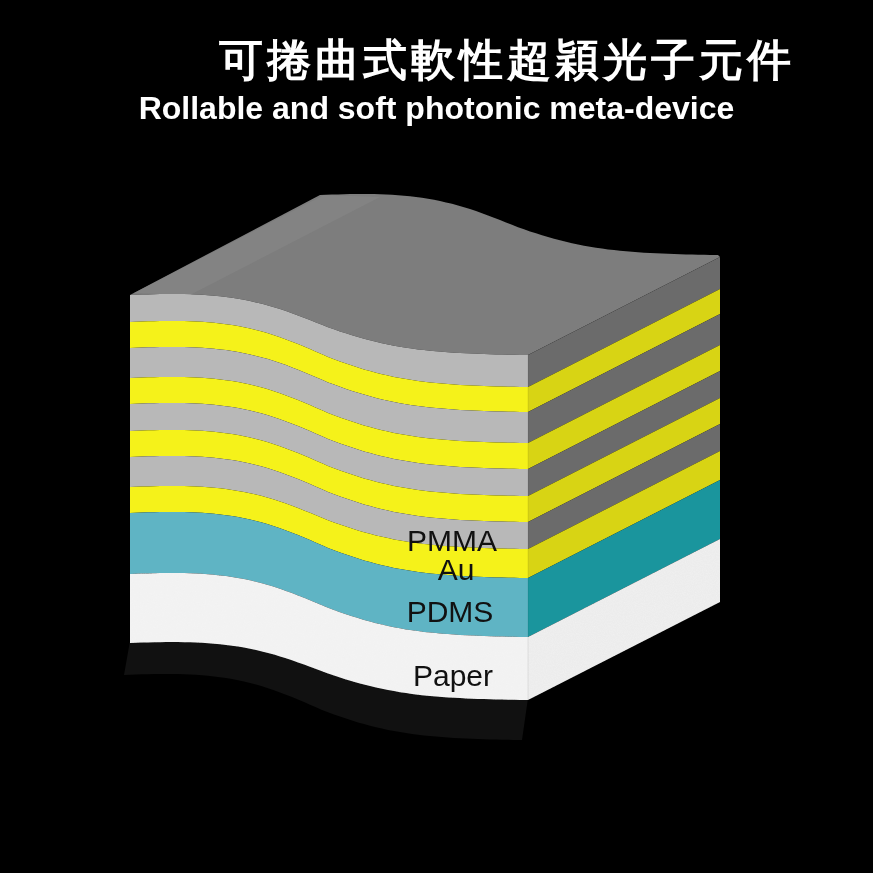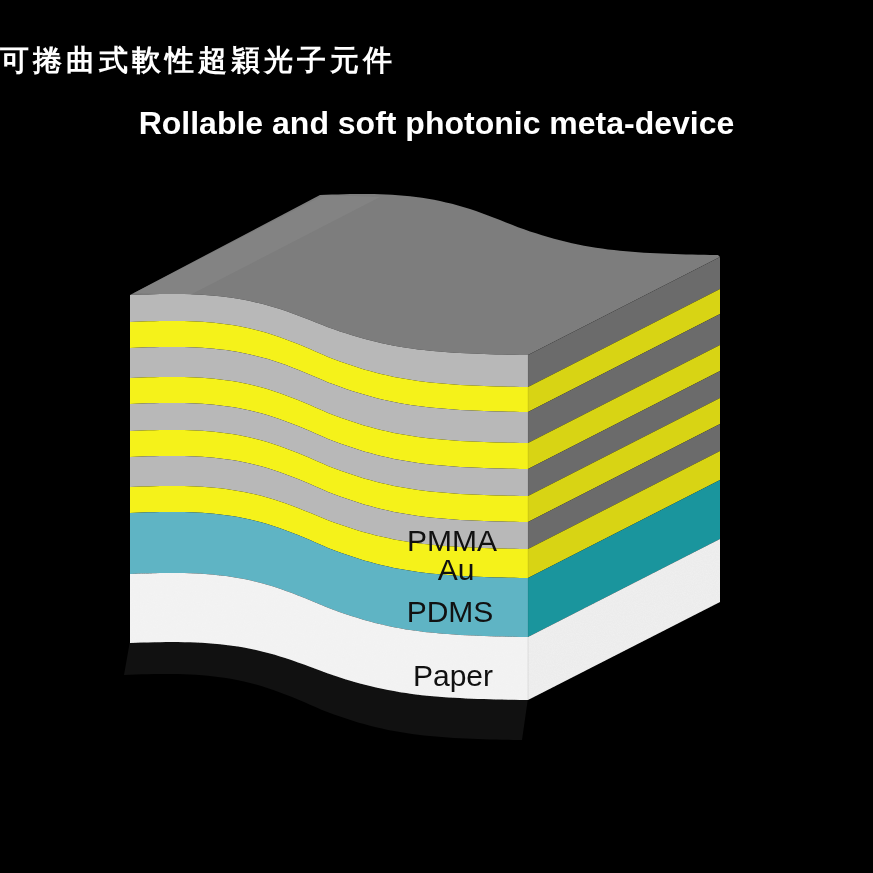--- a/index.html
+++ b/index.html
@@ -1,25 +1,25 @@
 <!DOCTYPE html>
 <html><head>
 <meta charset="utf-8">
 <style>
   html, body { margin: 0; padding: 0; background: #000; }
   body { width: 873px; height: 873px; position: relative; overflow: hidden; }
   .title-zh {
-    position: absolute; left: 0; top: 30px; width: 795px; text-align: left;
+    position: absolute; left: 0; top: 30px; width: 795px; text-align: right;
     color: #fff; font-family: "DejaVu Serif", serif; font-weight: bold;
-    font-size: 29px; letter-spacing: 4px; line-height: 60px;
+    font-size: 44px; letter-spacing: 4px; line-height: 60px;
   }
   .title-en {
     position: absolute; left: 0; top: 86px; width: 873px; text-align: center;
     color: #fff; font-family: "Liberation Sans", sans-serif; font-weight: bold;
-    font-size: 32px; line-height: 44px; margin-top: 15px;
+    font-size: 32px; line-height: 44px;
   }
   svg.diagram { position: absolute; left: 0; top: 0; }
   .label { font-family: "Liberation Sans", sans-serif; fill: #111; }
 </style>
 </head>
 <body>
 
 <div class="title-zh">可捲曲式軟性超穎光子元件</div>
 <div class="title-en">Rollable and soft photonic meta-device</div>
 

